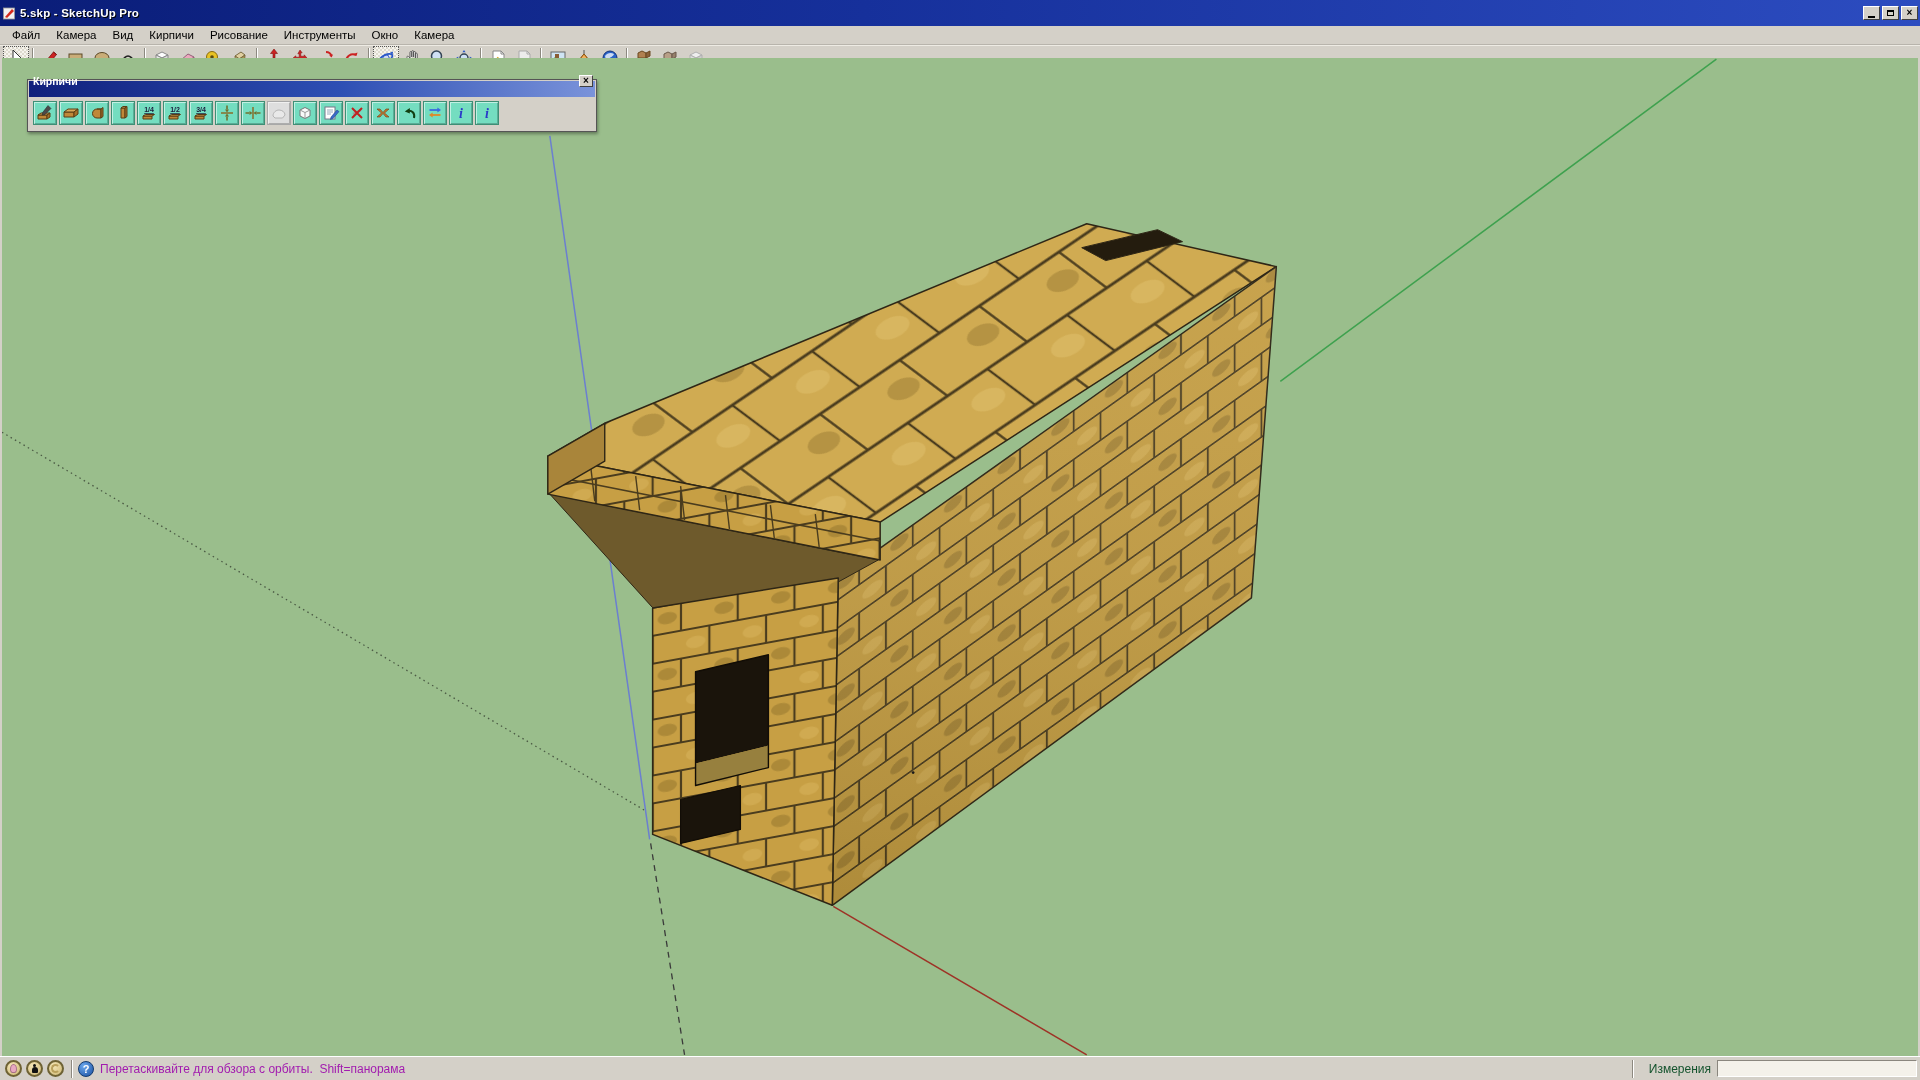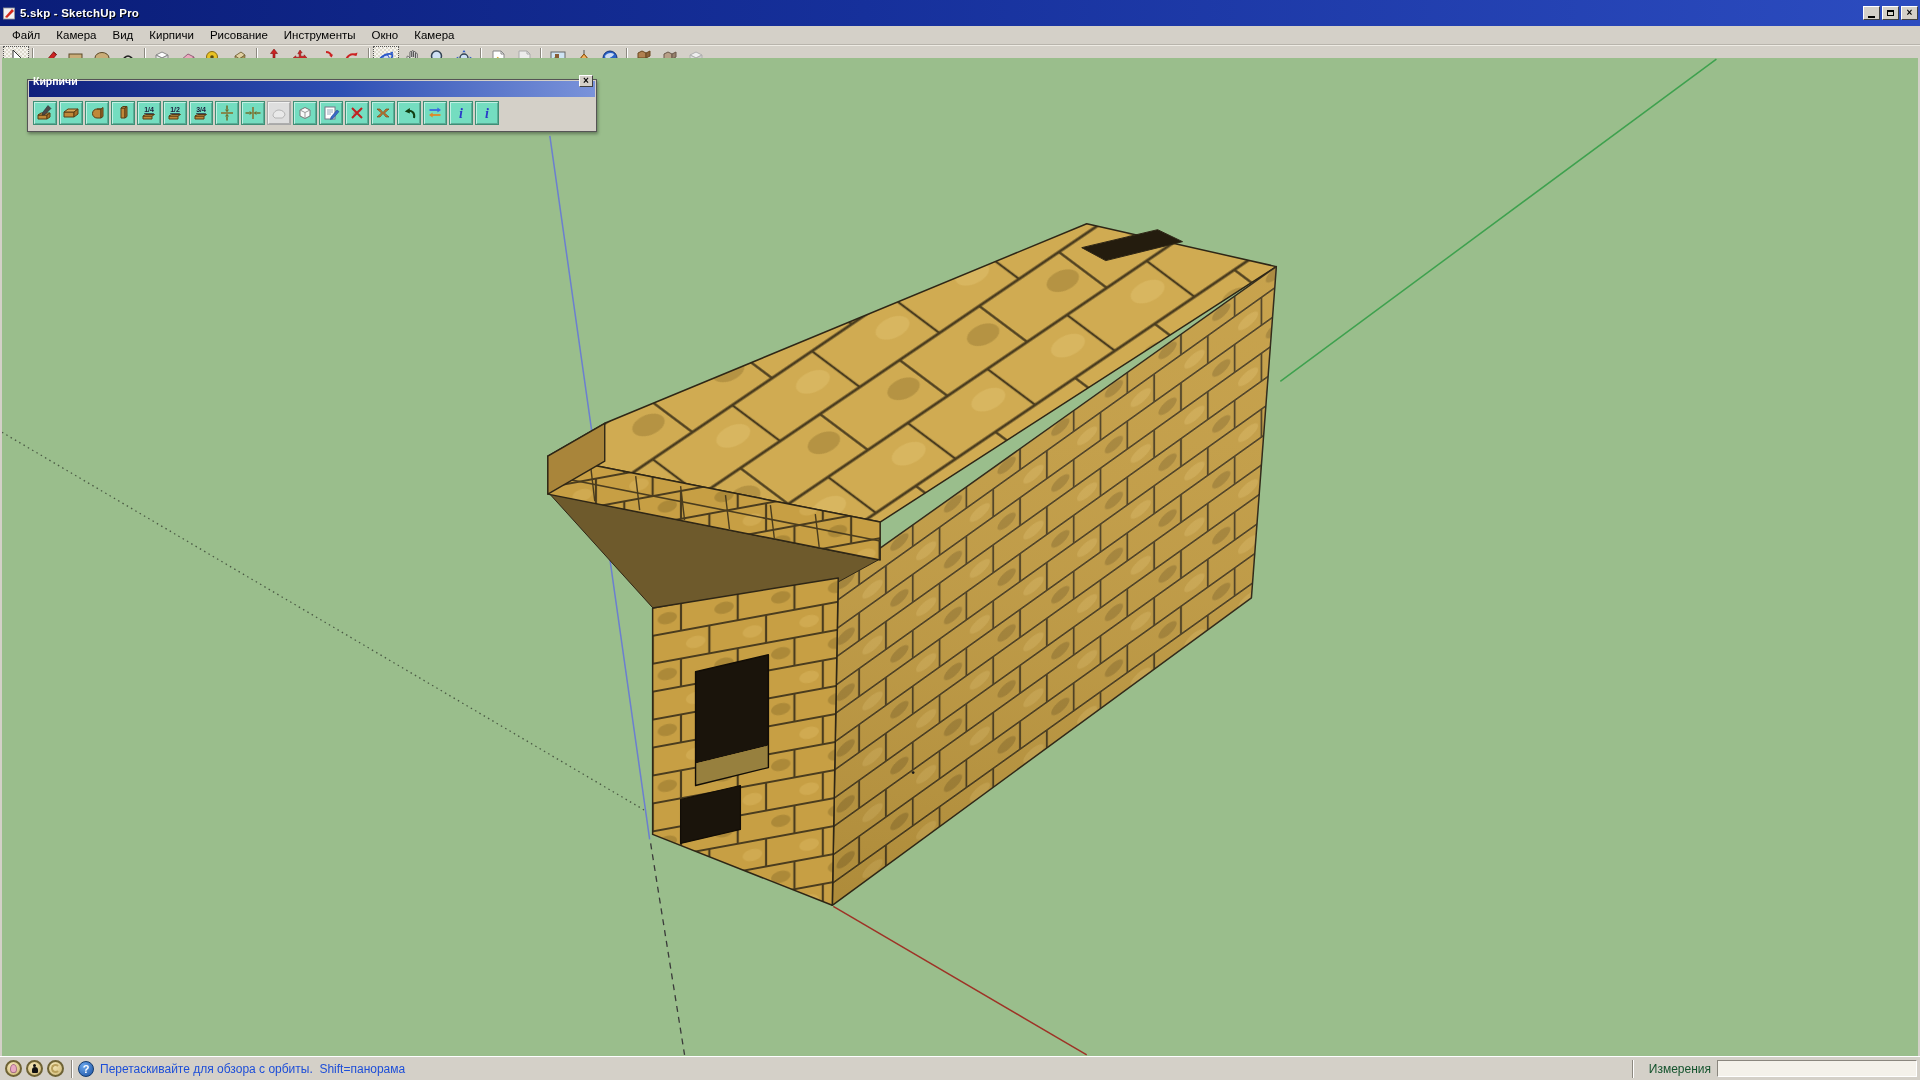--- a/index.html
+++ b/index.html
@@ -69,21 +69,21 @@
   .person:after { content:""; position:absolute; left:1px; top:3.5px; width:6px; height:6px;
     border-radius:3px 3px 1px 1px; background:#111; }
   .c-arc { width:9px; height:9px; border-radius:50%; border:2px solid #b9a05c;
     border-right-color:transparent; }
   .stat-sep { width:2px; height:18px; border-left:1px solid #8c887f; border-right:1px solid #fff;
     margin:0 5px; }
   .help-circle { width:16px; height:16px; border-radius:50%;
     background:radial-gradient(circle at 35% 30%, #6aa8ee, #1a4fa0); border:1px solid #123a6e;
     color:#fff; font-weight:bold; font-size:11px; line-height:14px; text-align:center;
     margin-right:6px; flex:0 0 auto; }
-  .hint { font-size:12px; color:#1d4ed8; white-space:pre; flex:1; }
+  .hint { font-size:12px; color:#a21caf; white-space:pre; flex:1; }
   .meas-label { font-size:12px; color:#14532d; margin:0 6px 0 10px; white-space:nowrap; }
   .meas-box { width:200px; height:17px; background:#f4f1ea; border:1px solid;
     border-color:#8a867e #fff #fff #8a867e; font-size:11px; padding:0 3px;
     font-family:"Liberation Sans",sans-serif; }
 
   svg text.frac { font-family:"Liberation Sans",sans-serif; font-weight:bold; }
   svg text.info-i { font-family:"Liberation Serif",serif; font-weight:bold; font-style:italic; }
 </style>
 </head>
 <body>

